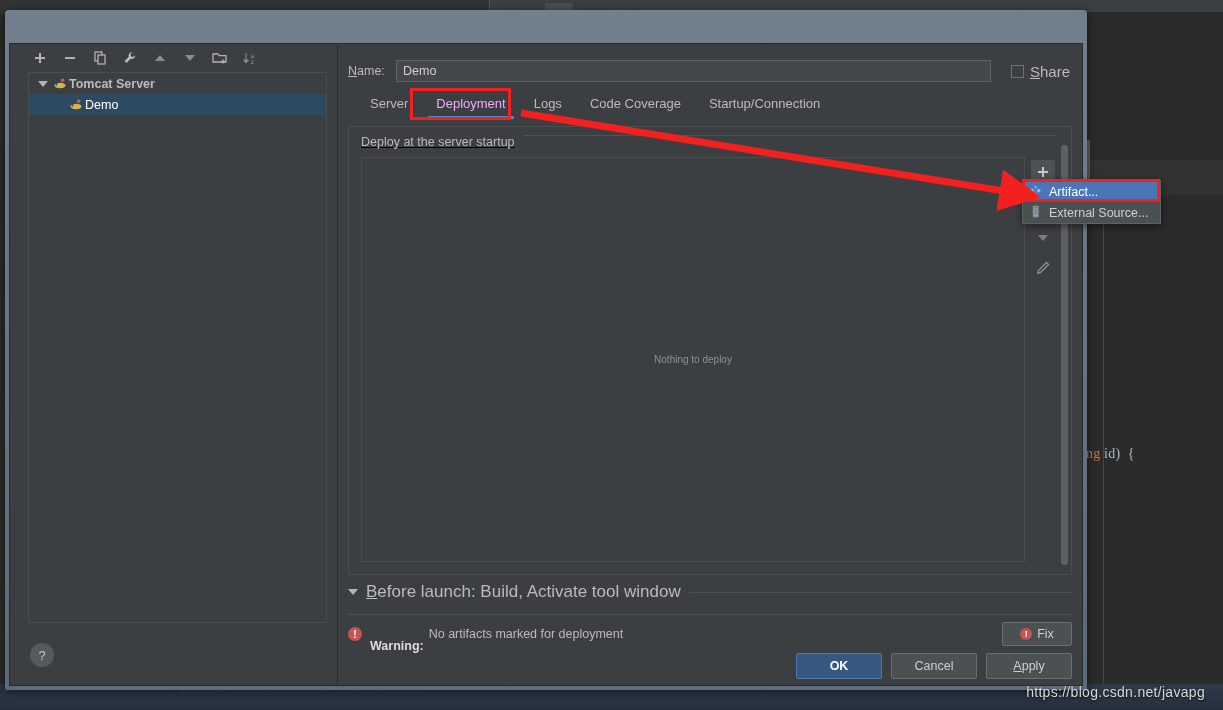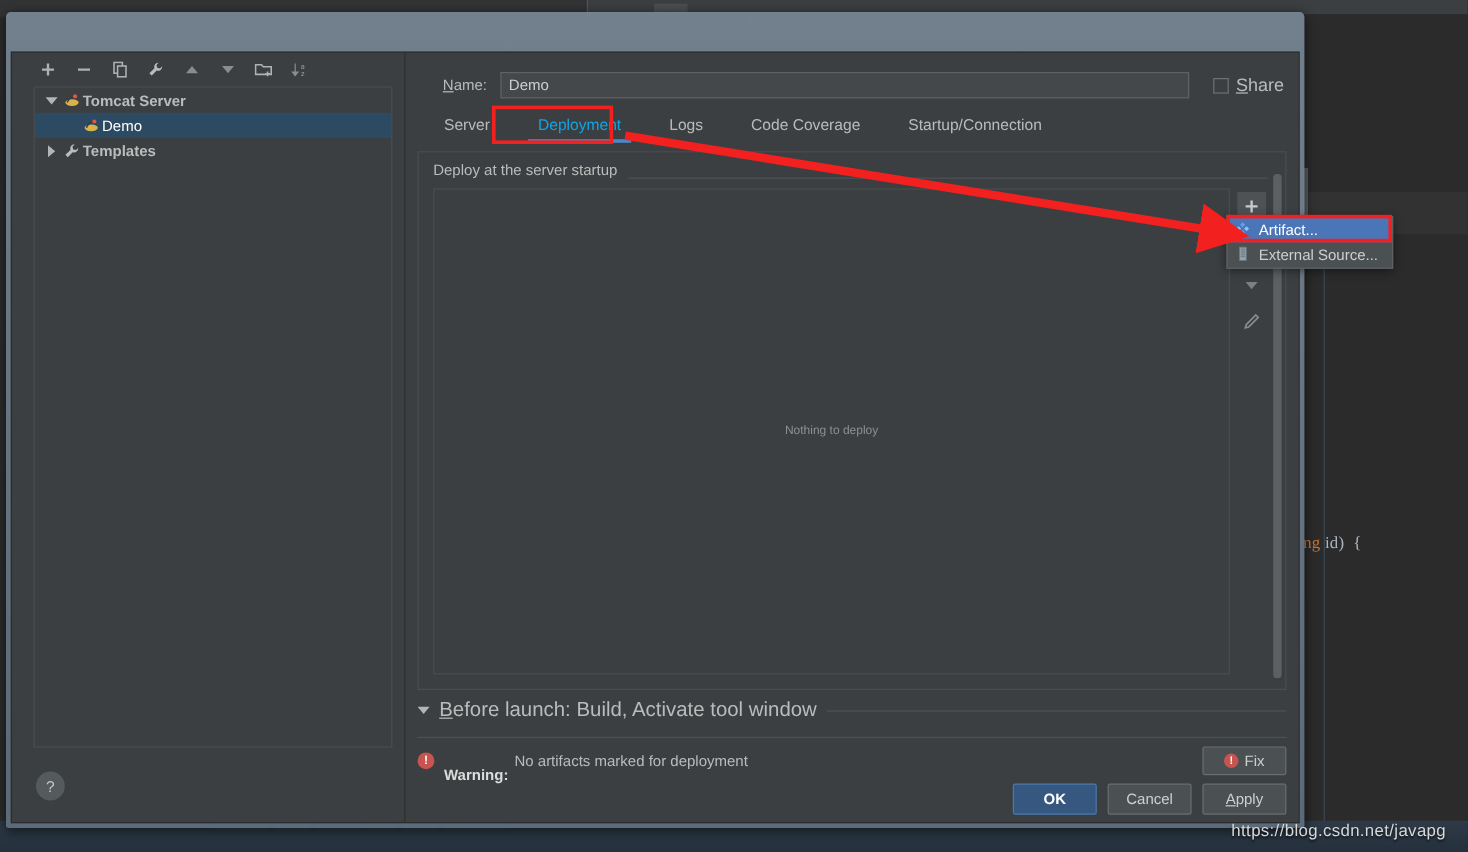--- a/index.html
+++ b/index.html
@@ -114,47 +114,47 @@
     position: absolute; left: 20px; bottom: 18px;
     width: 24px; height: 24px; border-radius: 50%;
     background: #555a5c; color: #c2c7ca;
     display:flex; align-items:center; justify-content:center;
     font-size: 13px; cursor:pointer;
   }
 
   
   .right-pane { flex: 1 1 auto; position: relative; background: #3c3f41; }
 
-  .name-row { position:absolute; left: 31px; top: 16px; right: 12px; height: 22px; display:flex; align-items:center; }
+  .name-row { position:absolute; left: 10px; top: 16px; right: 12px; height: 22px; display:flex; align-items:center; }
   .name-label { font-size: 12.5px; color: #bbbbbb; width: 48px; flex:0 0 auto; }
   .name-label u { text-decoration: underline; }
   .name-input {
     flex: 1 1 auto; height: 22px;
     background: #45484a; border: 1px solid #5e6264;
     color: #cfcfcf; font-size: 12.5px;
     padding: 0 6px; font-family: "Liberation Sans", sans-serif;
     outline: none;
   }
   .share-wrap { flex: 0 0 auto; display:flex; align-items:center; gap:6px; margin-left: 20px; cursor:pointer; }
   .cbox { width: 13px; height: 13px; border: 1px solid #6e7274; background: #3c3f41; }
   .share-label { font-size: 15px; color: #bbbbbb; }
   .share-label u { text-decoration: underline; }
 
-  .tabs { position:absolute; left: 18px; top: 50px; height: 26px; display:flex; align-items:flex-start; gap: 12px; }
+  .tabs { position:absolute; left: 18px; top: 50px; height: 26px; display:flex; align-items:flex-start; gap: 0; }
   .tab { position:relative; padding: 2px 14px 8px 14px; font-size: 13px; color: #bbbbbb; cursor:pointer; }
-  .tab.active { color: #0ea5e9; }
+  .tab.active { color: #f0abfc; }
   .tab.active::after {
     content:''; position:absolute; left: 6px; right: 6px; bottom: 0; height: 3px; background: #4a88c7;
   }
 
   .content-card {
     position:absolute; left: 10px; top: 82px; right: 10px; bottom: 110px;
     border: 1px solid #4a4d4f;
   }
-  .legend-row { position:absolute; left: 12px; top: 8px; right: 14px; height: 14px; display:flex; align-items:flex-end; gap:8px; }
+  .legend-row { position:absolute; left: 12px; top: 8px; right: 14px; height: 14px; display:flex; align-items:flex-start; gap:8px;text-decoration:underline; }
   .legend-text { font-size: 12.5px; color: #bbbbbb; white-space:nowrap; }
   .legend-line { flex:1 1 auto; height:1px; background:#4e5254; }
 
   .deploy-list {
     position:absolute; left: 12px; top: 30px; right: 46px; bottom: 12px;
     border: 1px solid #4a4d4f; background: #3c3f41;
     display:flex; align-items:center; justify-content:center;
   }
   .empty-text { font-size: 10px; color: #8c9094; }
 
@@ -179,21 +179,21 @@
     font-size: 10px; font-weight:bold; display:flex; align-items:center; justify-content:center; flex:0 0 auto; }
   .warn-label { margin-left: 8px; font-size: 12.5px; color: #dcdcdc; font-weight: bold; margin-top: 23px; }
   .warn-msg { margin-left: 5px; font-size: 12.5px; color: #bbbbbb; }
   .fix-btn { margin-left: auto; width: 70px; height: 24px; background:#4b5052; border:1px solid #6a6e70;
     border-radius:2px; display:flex; align-items:center; justify-content:center; gap:5px; cursor:pointer; }
   .fix-ico { width: 12px; height: 12px; border-radius:50%; background:#c75450; color:#fff; font-size:9px; font-weight:bold;
     display:flex; align-items:center; justify-content:center;}
   .fix-label { font-size: 12.5px; color: #cfcfcf; }
 
   .btn-row { position:absolute; right: 10px; bottom: 6px; display:flex; gap: 9px; }
-  .dbtn { width: 70px; height: 26px; border-radius:2px; border:1px solid #6a6e70; background:#4b5052;
+  .dbtn { width: 86px; height: 26px; border-radius:2px; border:1px solid #6a6e70; background:#4b5052;
     color:#cfcfcf; font-size:12.5px; display:flex; align-items:center; justify-content:center; cursor:pointer;
     font-family:"Liberation Sans", sans-serif;margin-top:33px; }
   .dbtn.primary { background:#365880; border-color:#4a7aad; color:#ffffff; font-weight:bold; }
   .dbtn u { text-decoration: underline; }
 
   
   .popup {
     position:absolute; left: 1022px; top: 180px; width: 139px;
     background: #4b5052; border: 1px solid #5d6163; z-index: 40;
     box-shadow: 0 2px 8px rgba(0,0,0,.5);
@@ -303,31 +303,20 @@
           <span class="tw"></span>
           <span class="tw"></span>
           <span class="node-ico">
             <svg width="14" height="14" viewBox="0 0 14 14">
               <ellipse cx="7" cy="8.5" rx="5.5" ry="2.8" fill="#d8b24a"></ellipse>
               <path d="M3 8.5c1-3 3-4.5 6-5" stroke="#3b3b3b" stroke-width="1.2" fill="none"></path>
               <circle cx="9.6" cy="3.3" r="1.7" fill="#e0574a"></circle>
             </svg>
           </span>
           <span class="node-label plain">Demo</span>
-        </div>
-        <div class="tree-row">
-          <span class="tw">
-              <i class="tri tri-right"></i>
-            </span>
-          <span class="node-ico">
-            <svg width="14" height="14" viewBox="0 0 14 14">
-              <path d="M9.2 1.3a3.4 3.4 0 00-3.5 4.6L1.5 10l2 2 4.1-4.2a3.4 3.4 0 004.6-3.5L10.3 6.1 8 5.5 7.4 3.2z" fill="#b9bcbe"></path>
-            </svg>
-          </span>
-          <span class="node-label">Templates</span>
         </div>
       </div>
 
       <div class="help-btn">?</div>
     </div>
 
     <div class="right-pane">
 
       <div class="name-row">
         <div class="name-label"><u>N</u>ame:</div>

